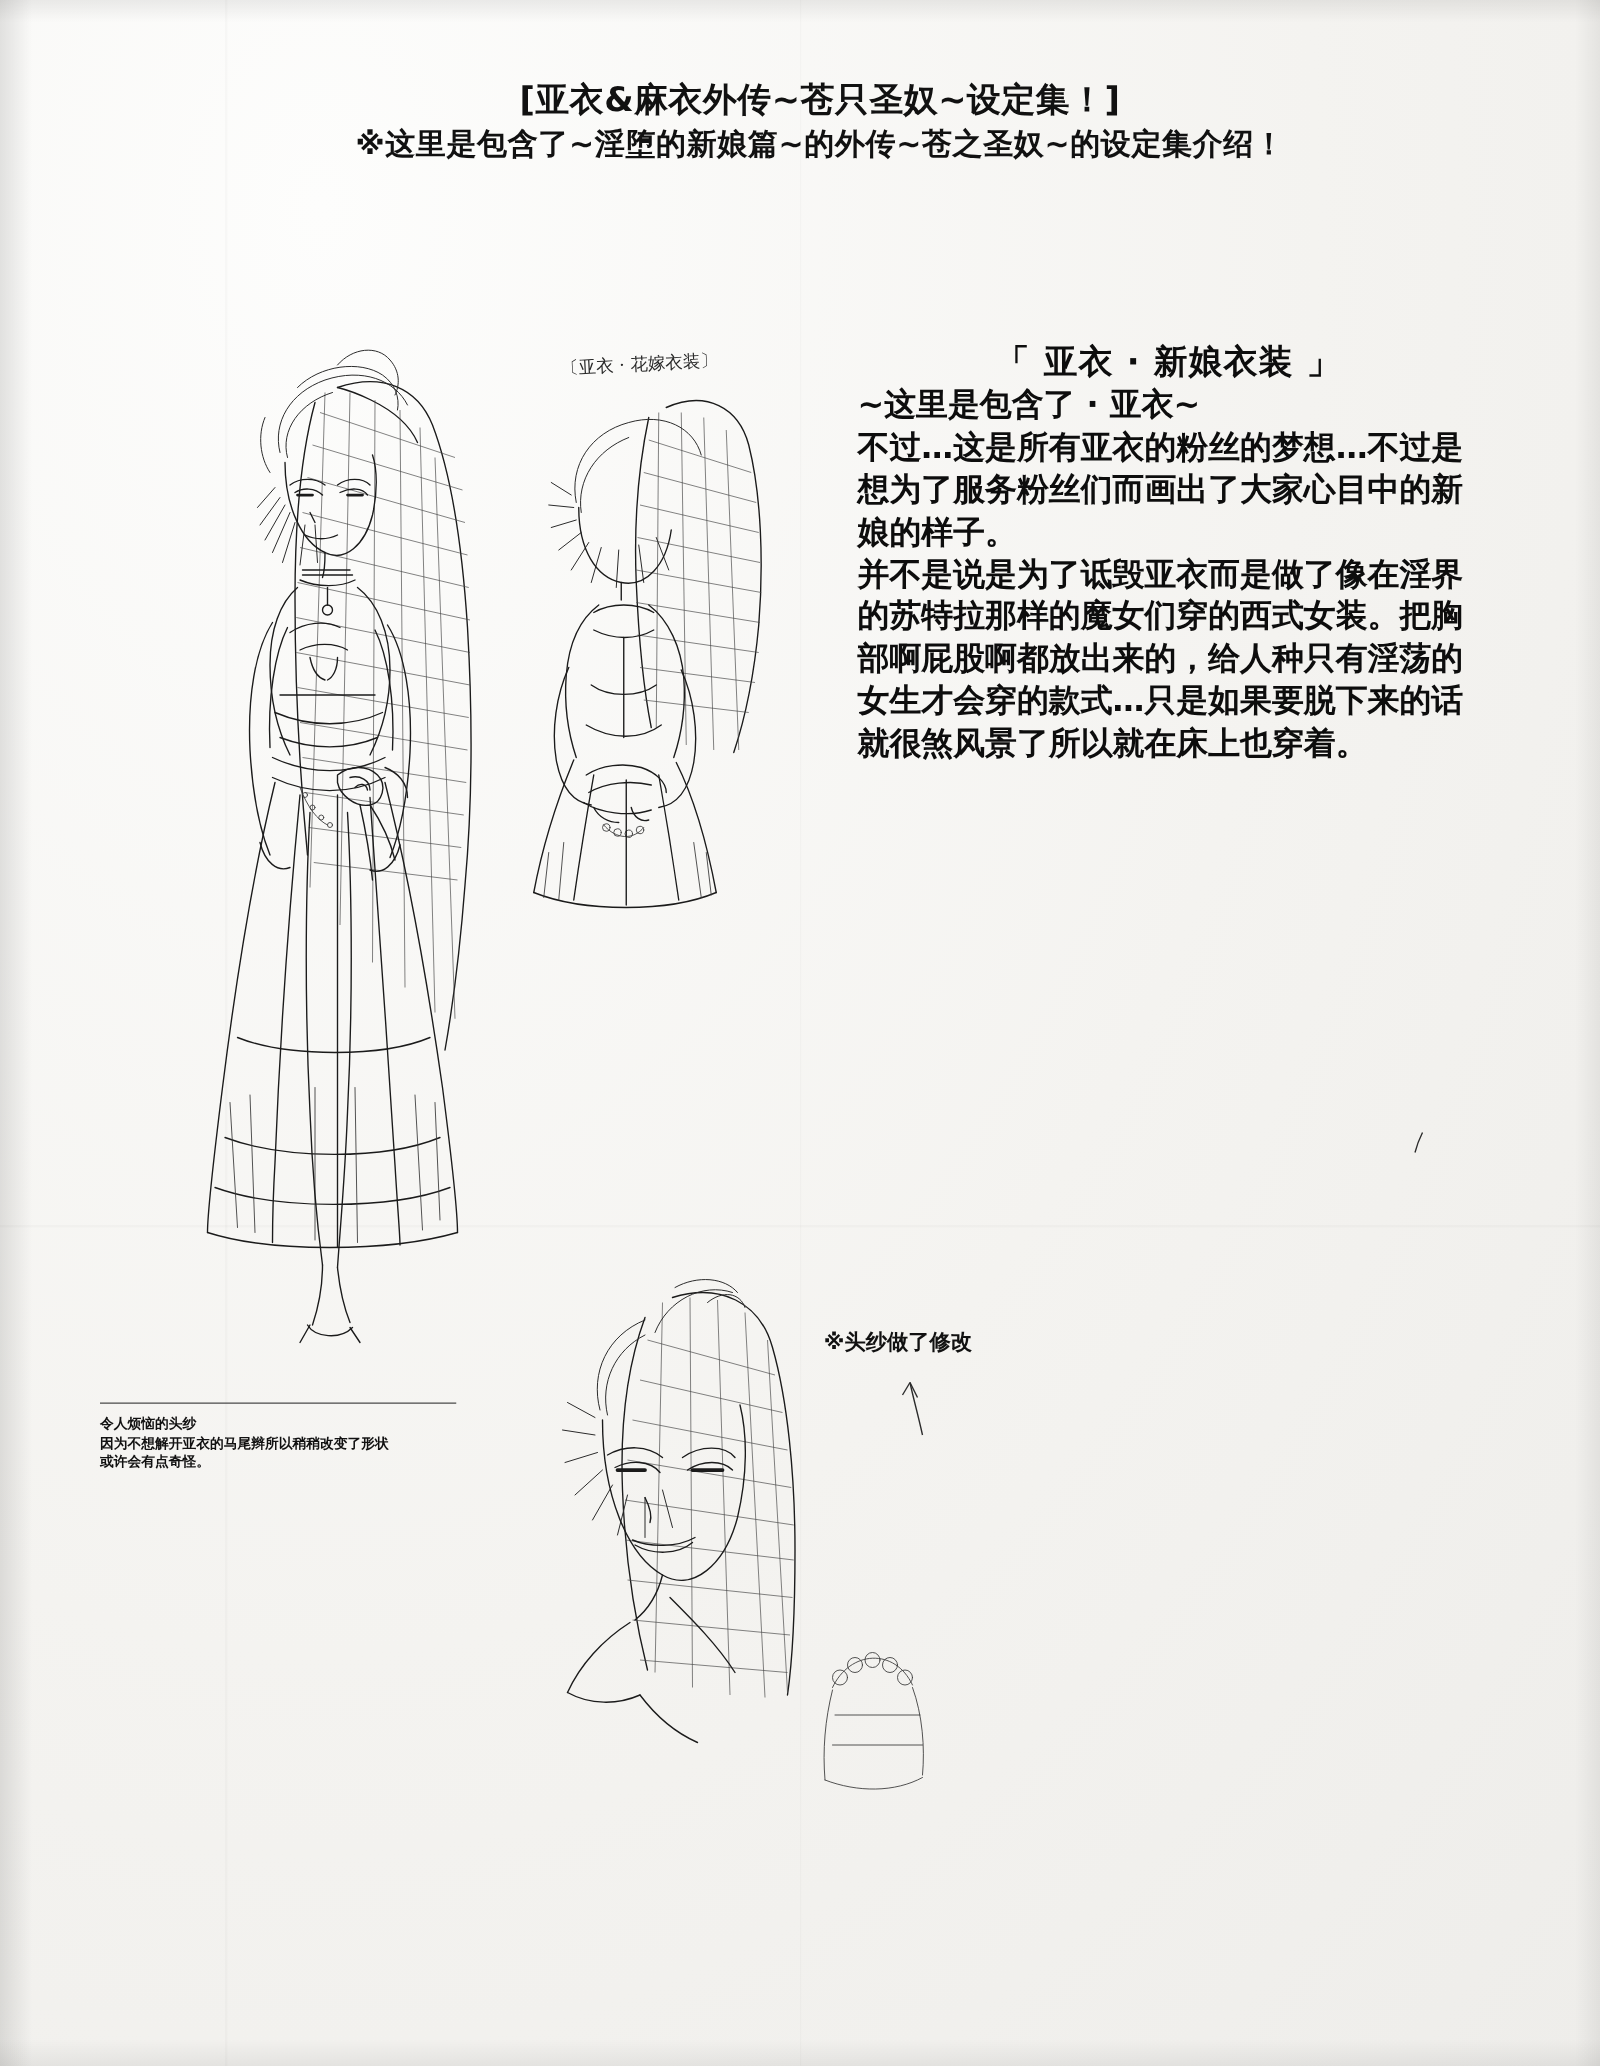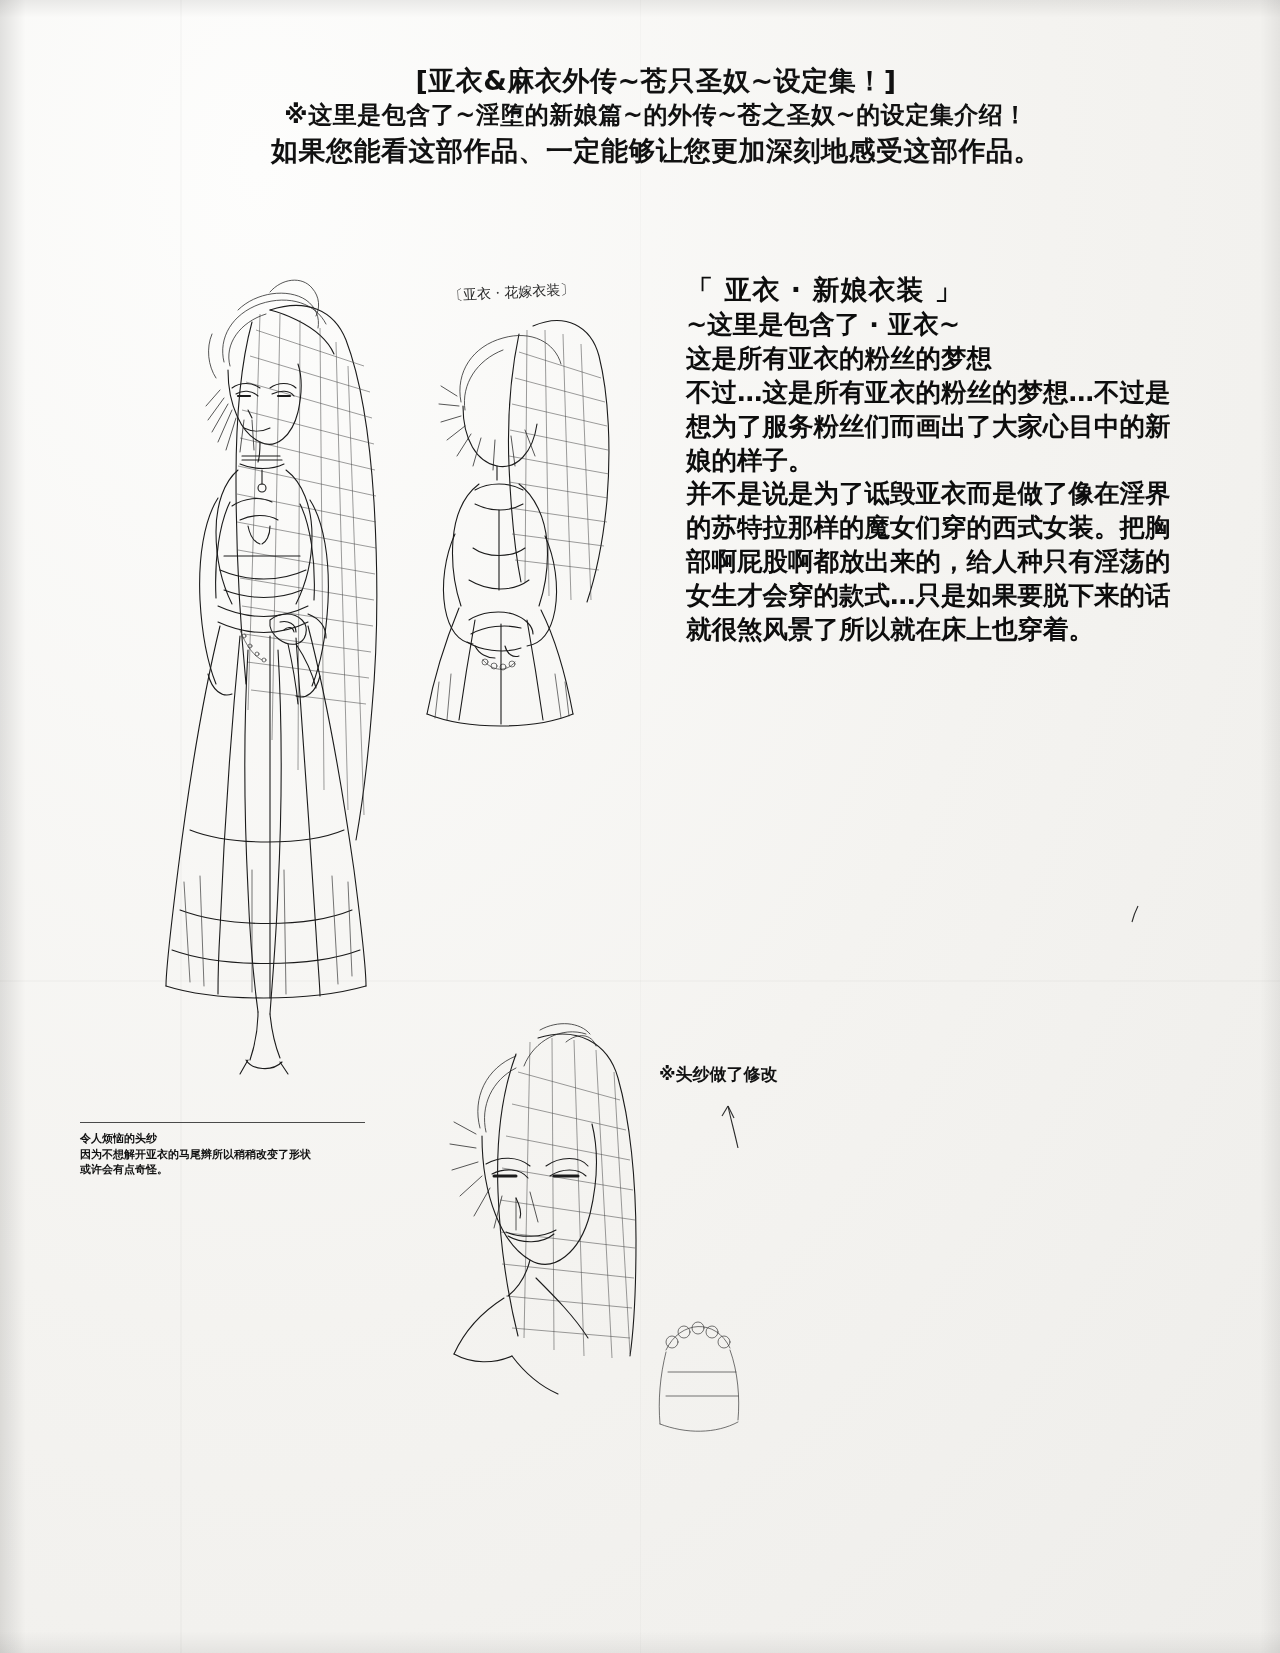--- a/index.html
+++ b/index.html
@@ -75,21 +75,21 @@
     position: absolute;
     left: 686px;
     top: 272px;
     width: 498px;
     color: #0d0d0d;
     font-size: 25.5px;
     line-height: 1.33;
     font-weight: bold;
   }
   #right-col .rtl { display: block; white-space: pre-wrap; }
-  #rc-heading { font-size: 27px; letter-spacing: 1px; }
+  #rc-heading { font-size: 27px; letter-spacing: 1px; text-align: center; }
 
   
   .caption {
     position: absolute;
     color: #111;
     font-size: 11px;
     line-height: 1.42;
     font-weight: bold;
   }
   #caption-veil {
@@ -141,21 +141,20 @@
   <div class="scan-streak" style="left:640px;top:0;width:1px;height:1653px;"></div>
   <div class="scan-streak" style="left:0;top:980px;width:1280px;height:2px;"></div>
   <div class="edge-shadow-left"></div>
   <div class="edge-shadow-top"></div>
   <div class="edge-shadow-right"></div>
   <div class="edge-shadow-bottom"></div>
 
   <div id="header-block">
     <div id="title-line" class="hl">[亚衣&amp;麻衣外传~苍只圣奴~设定集！]</div>
     <div id="note-line" class="hl">※这里是包含了~淫堕的新娘篇~的外传~苍之圣奴~的设定集介绍！</div>
-    <div id="desc-line" class="hl">如果您能看这部作品、一定能够让您更加深刻地感受这部作品。</div>
   </div>
 
   <div id="caption-sketch-label" class="caption">〔亚衣 · 花嫁衣装〕</div>
 
   <div id="art-main" class="art">
     <svg width="400" height="810" viewBox="0 0 400 810" aria-hidden="true">
 
       <g class="sk sk-thin">
         <path d="M150 40 C186 28 214 40 226 70 C242 112 250 170 254 232 C258 300 258 372 252 438 C248 490 242 536 236 570"></path>
         <path d="M132 52 C120 96 116 150 116 208 C116 280 120 352 126 414"></path>
@@ -467,21 +466,20 @@
     <path class="pointer-line" d="M28 16 L22 26"></path>
     <path class="pointer-line" d="M28 16 L34 28"></path>
   </svg>
   <svg class="art" style="left:1120px;top:900px;" width="30" height="30" aria-hidden="true">
     <path class="pointer-line" d="M12 22 C14 14 16 10 18 6"></path>
   </svg>
 
   <div id="right-col">
     <span id="rc-heading" class="rtl">「 亚衣 · 新娘衣装 」</span>
     <span class="rtl">~这里是包含了 · 亚衣~</span>
-    <span class="rtl">这是所有亚衣的粉丝的梦想</span>
     <span class="rtl">不过…这是所有亚衣的粉丝的梦想…不过是想为了服务粉丝们而画出了大家心目中的新娘的样子。</span>
     <span class="rtl">并不是说是为了诋毁亚衣而是做了像在淫界的苏特拉那样的魔女们穿的西式女装。把胸部啊屁股啊都放出来的，给人种只有淫荡的女生才会穿的款式…只是如果要脱下来的话就很煞风景了所以就在床上也穿着。</span>
   </div>
 
   <div id="caption-veil" class="caption">
     <div class="rule"></div>
     <div style="white-space: pre-wrap;">令人烦恼的头纱
 因为不想解开亚衣的马尾辫所以稍稍改变了形状
 或许会有点奇怪。</div>
   </div>

